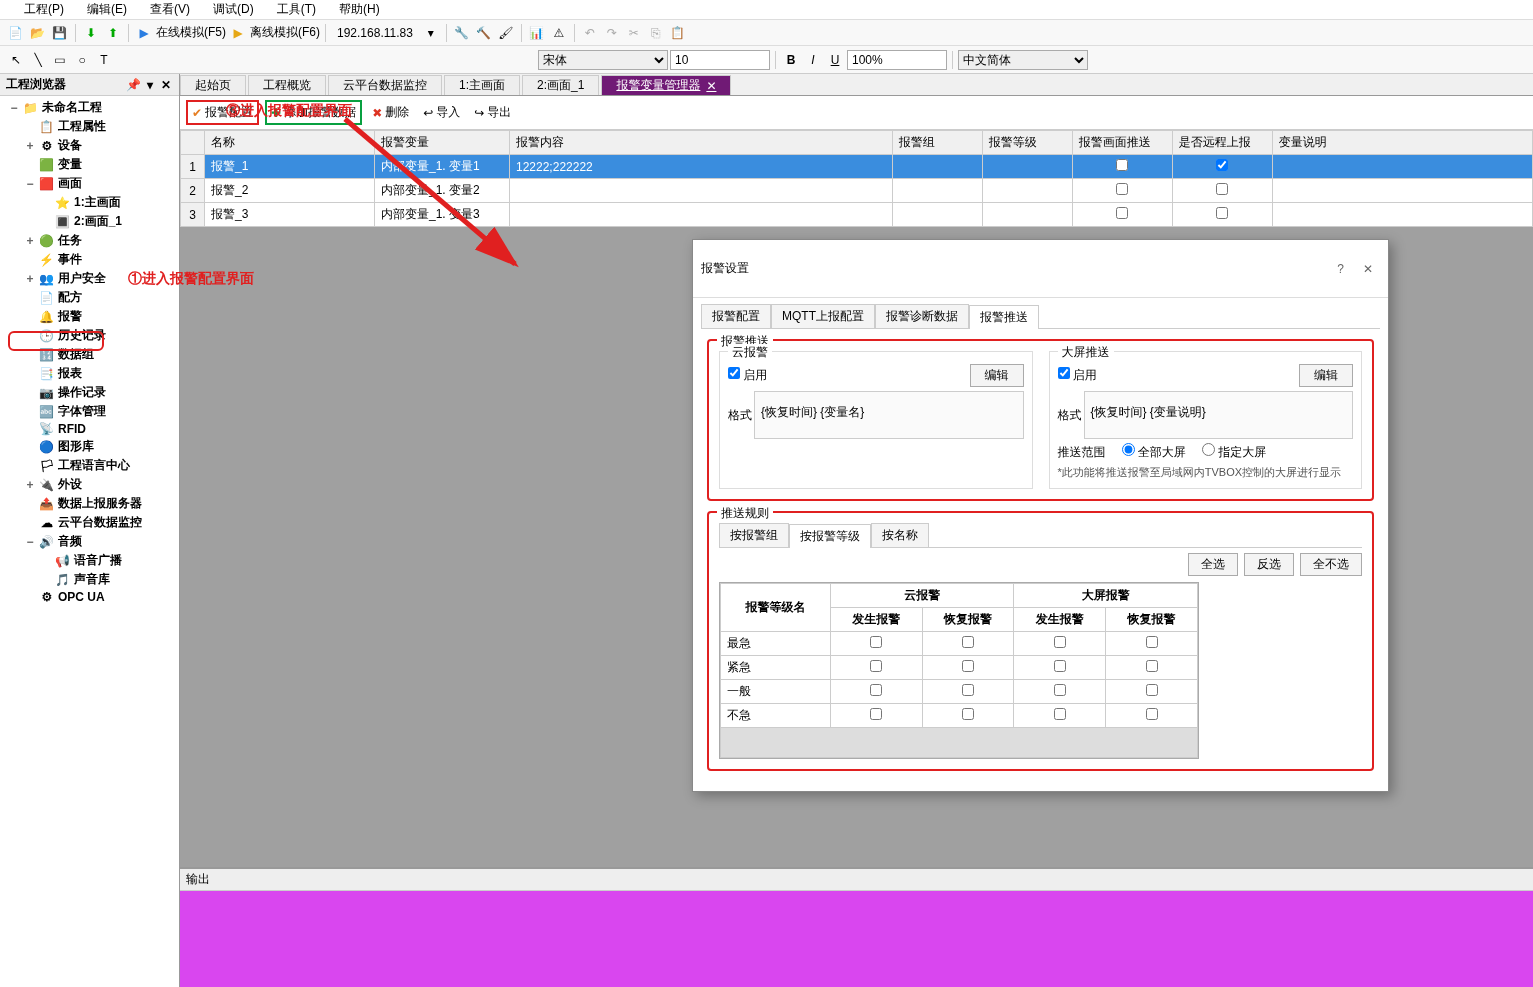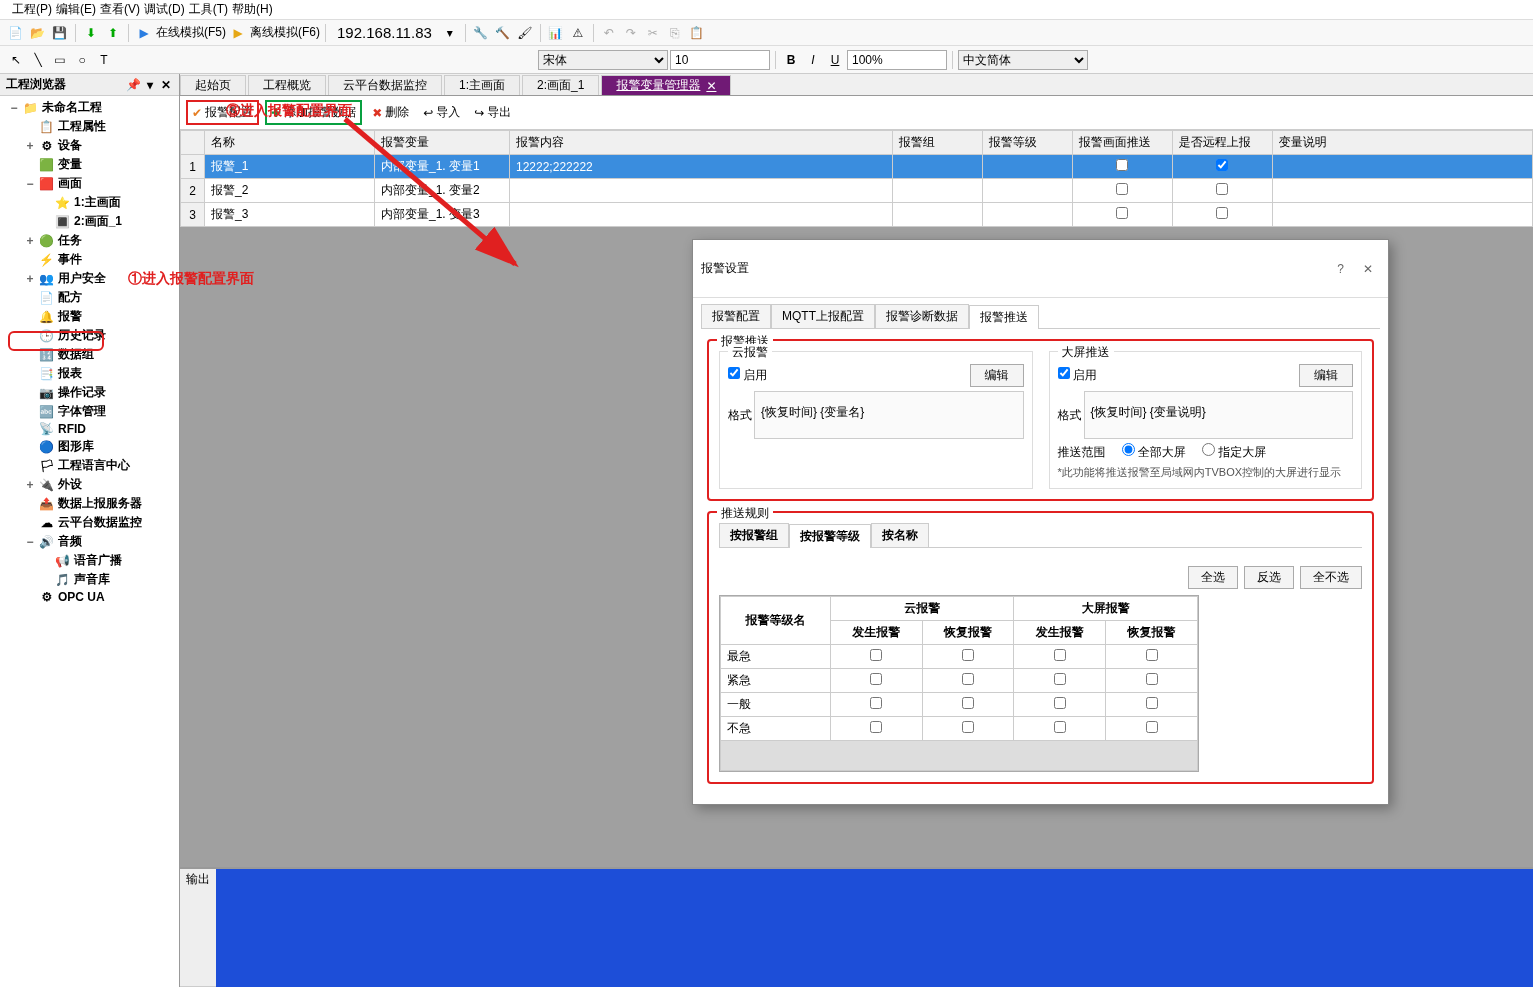--- a/index.html
+++ b/index.html
@@ -1,22 +1,22 @@
 <!DOCTYPE html>
 <html><head>
 <meta charset="utf-8">
 <style>
 * { margin: 0; padding: 0; box-sizing: border-box; font-family: "Microsoft YaHei", sans-serif; font-size: 12px; }
 body { background: #fff; overflow: hidden; }
-.menubar { height: 20px; display: flex; align-items: center; padding: 2px 12px; border-bottom: 1px solid #ddd; gap: 4px; }
+.menubar { height: 20px; display: flex; align-items: center; padding: 2px 24px; border-bottom: 1px solid #ddd; gap: 23px; }
 .menubar span { cursor: pointer; }
 .toolbar1 { height: 26px; display: flex; align-items: center; padding: 0 6px; border-bottom: 1px solid #ddd; gap: 2px; background: #f8f8f8; }
 .tbtn { width: 20px; height: 20px; display:flex; align-items:center; justify-content:center; cursor:pointer; }
 .tsep { width: 1px; height: 18px; background: #ccc; margin: 0 3px; }
-.ip-box { font-size: 15px; padding: 0 6px; }
+.ip-box { font-size: 12px; padding: 0 6px; }
 .toolbar2 { height: 28px; display: flex; align-items: center; padding: 0 6px; border-bottom: 1px solid #ccc; gap: 2px; background: #f8f8f8; }
 select.font-sel { width: 130px; height: 20px; border: 1px solid #aaa; }
 input.num-sel { width: 100px; height: 20px; border: 1px solid #aaa; padding: 0 4px; }
 .main-layout { display: flex; height: calc(100vh - 74px); }
 .left-panel { width: 180px; border-right: 1px solid #999; display:flex; flex-direction:column; background:#fff;font-weight:bold; }
 .panel-title { background: #eee; border-bottom: 1px solid #ccc; padding: 2px 6px; display:flex; align-items:center; justify-content:space-between; }
 .panel-title .icons { display:flex; gap:2px; }
 .panel-title .icons span { width:14px; height:14px; cursor:pointer; display:flex; align-items:center; justify-content:center;}
 .tree { flex:1; overflow:auto; padding: 2px 2px; }
 .tree-item { display:flex; align-items:center; gap:4px; padding: 1px 0; cursor:pointer; white-space:nowrap; }
@@ -34,21 +34,21 @@
 .tab .close { cursor:pointer; }
 .alarm-toolbar { background:#fff; padding: 4px 6px; display:flex; gap:6px; border-bottom:1px solid #ccc; align-items:center; }
 .alarm-btn { display:flex; align-items:center; gap:3px; padding: 2px 4px; cursor:pointer; }
 .ann-box-green { border:2px solid #08a040; }
 .alarm-grid { background:#fff; }
 .alarm-grid table { width:100%; border-collapse: collapse; }
 .alarm-grid th { background:#f0f0f0; border:1px solid #ccc; padding: 3px 6px; text-align:left; font-weight:normal; }
 .alarm-grid td { border:1px solid #ccc; padding: 3px 6px; }
 .alarm-grid tr.sel td { background:#3a8dde; color:#fff; }
 .gray-area { flex:1; background:#a0a0a0; position:relative; }
-.output-panel { height:120px; background:#1d4ed8; border-top:2px solid #999; display:flex; flex-direction:row;gap:47px; }
+.output-panel { height:120px; background:#d946ef; border-top:2px solid #999; display:flex; flex-direction:column;gap:47px; }
 .output-title { background:#eee; padding:2px 6px; border-bottom:1px solid #ccc; }
 .output-grid { flex:1; overflow:auto; }
 .output-grid table { width:100%; border-collapse:collapse; }
 .output-grid th, .output-grid td { border:1px solid #ddd; padding:3px 6px; text-align:left; }
 
 .dialog { position:absolute; left:512px; top:165px; width:697px; background:#fff; border:1px solid #888; box-shadow: 4px 4px 12px rgba(0,0,0,0.3); z-index:50; }
 .dlg-title { display:flex; justify-content:space-between; align-items:center; padding:20px 8px; border-bottom:1px solid #ddd; }
 .dlg-title .btns span { width:24px; display:inline-block; text-align:center; cursor:pointer; color:#666; }
 .dlg-tabs { display:flex; border-bottom:1px solid #ccc; margin: 6px 8px 0 8px; }
 .dlg-tab { padding: 3px 10px; border:1px solid #ccc; border-bottom:none; cursor:pointer; background:#f4f4f4; }
@@ -56,21 +56,21 @@
 .dlg-body { padding: 10px 14px; }
 .fieldset { border:1px solid #ccc; padding: 10px 10px; margin-bottom:10px; position:relative; }
 .fieldset > .legend { position:absolute; top:-8px; left:8px; background:#fff; padding:0 4px; }
 .push-row { display:flex; gap:16px; }
 .push-col { flex:1; border:1px solid #ddd; padding:8px; position:relative; }
 .push-col .sub-legend { position:absolute; top:-8px; left:8px; background:#fff; padding:0 4px; }
 .row-line { display:flex; align-items:center; gap:2px; margin: 4px 0; }
 .edit-btn { padding: 2px 14px; border:1px solid #aaa; background:#f4f4f4; cursor:pointer; }
 .fmt-box { border:1px solid #ccc; min-height:48px; padding:12px 6px; background:#fafafa; }
 .radio-row { display:flex; gap:16px; align-items:center; }
-.rule-tabs { display:flex; border-bottom:1px solid #ccc; margin-bottom:18px;font-weight:bold; }
+.rule-tabs { display:flex; border-bottom:1px solid #ccc; margin-bottom:5px; }
 .rule-sel-btns { display:flex; justify-content:flex-end; gap:6px; margin-bottom:6px; }
 .rule-sel-btns button { padding:2px 12px; border:1px solid #aaa; background:#f4f4f4; cursor:pointer; }
 .rule-table { border:1px solid #aaa; width:480px; }
 .rule-table table { width:100%; border-collapse:collapse; }
 .rule-table th, .rule-table td { border:1px solid #ccc; padding:3px 6px; text-align:center; }
 .rule-table .gray-row td { background:#ddd; }
 .dlg-footer { display:flex; justify-content:flex-end; gap:10px; padding: 10px 16px; }
 .dlg-footer button { padding: 3px 22px; border:1px solid #aaa; background:#f4f4f4; cursor:pointer; }
 .arrow-svg { position:absolute; pointer-events:none; z-index:40; }
 .chk { width:12px; height:12px; }

